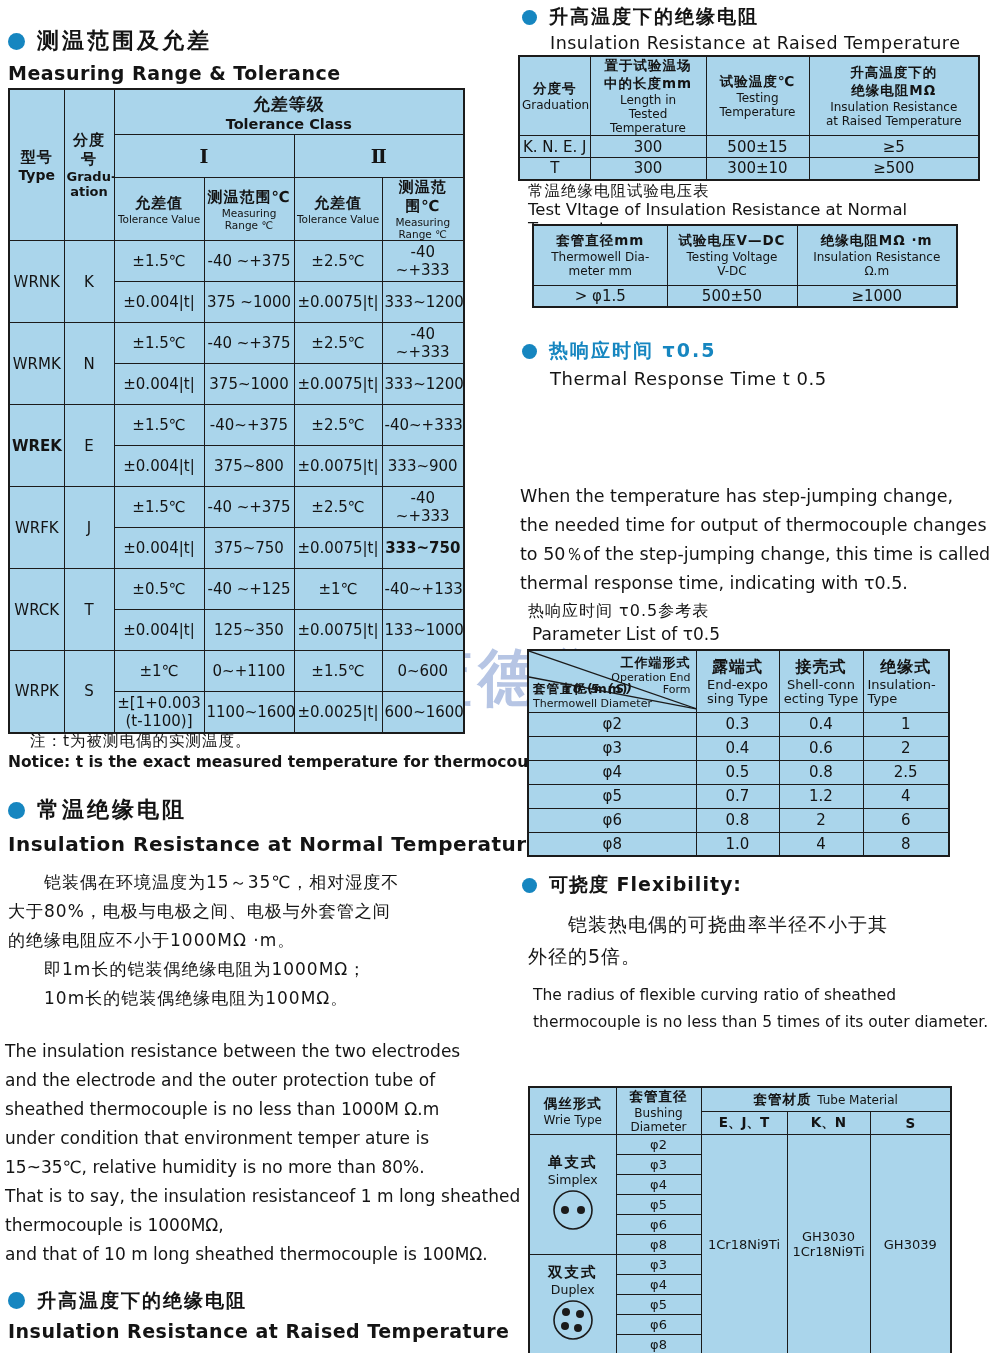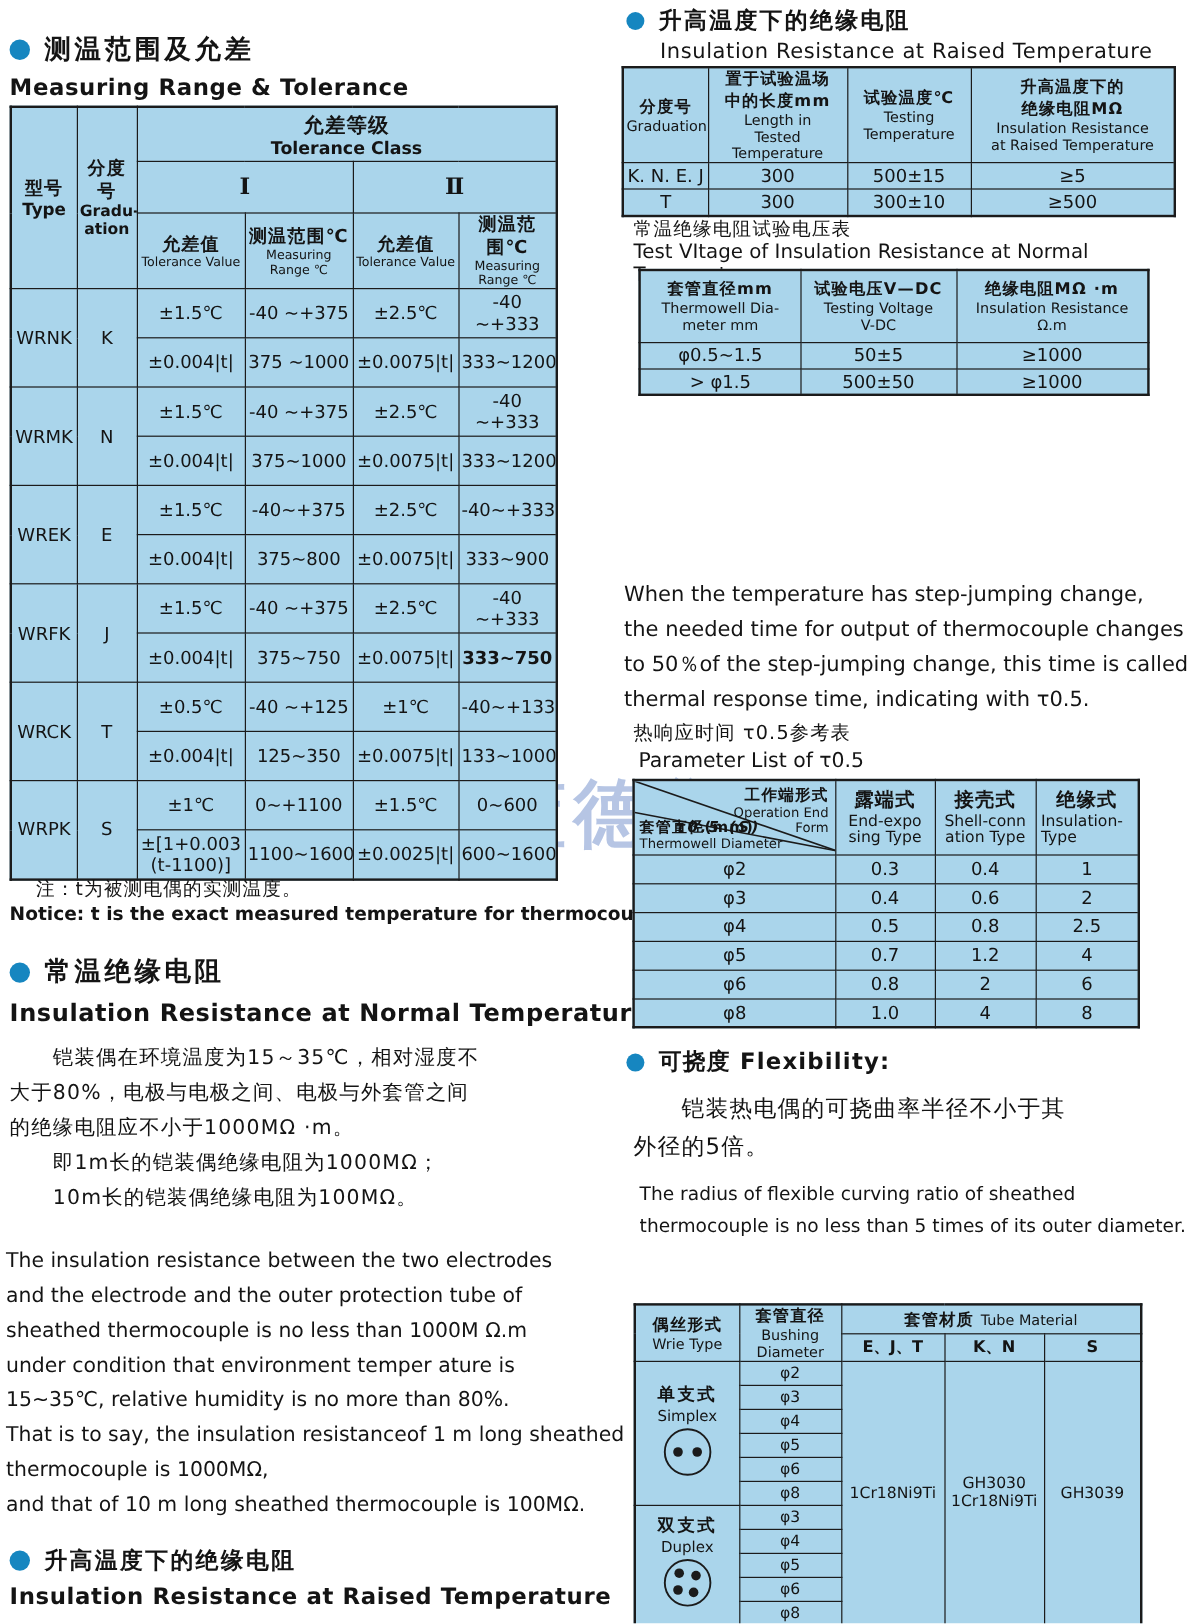--- a/index.html
+++ b/index.html
@@ -137,21 +137,21 @@
           <td style="white-space: pre-line;">±2.5℃</td>
           <td style="white-space: pre-line;">-40 ~+333</td>
         </tr>
         <tr style="height: 41px;">
           <td style="white-space: pre-line;">±0.004|t|</td>
           <td style="white-space: pre-line;">375~1000</td>
           <td style="white-space: pre-line;">±0.0075|t|</td>
           <td style="white-space: pre-line;">333~1200</td>
         </tr>
         <tr style="height: 41px;">
-          <td rowspan="2" style="white-space: pre-line;">WREK</td>
+          <td rowspan="2" style="white-space: pre-line; font-weight: bold;">WREK</td>
           <td rowspan="2" style="white-space: pre-line;">E</td>
           <td style="white-space: pre-line;">±1.5℃</td>
           <td style="white-space: pre-line;">-40~+375</td>
           <td style="white-space: pre-line;">±2.5℃</td>
           <td style="white-space: pre-line;">-40~+333</td>
         </tr>
         <tr style="height: 41px;">
           <td style="white-space: pre-line;">±0.004|t|</td>
           <td style="white-space: pre-line;">375~800</td>
           <td style="white-space: pre-line;">±0.0075|t|</td>
@@ -308,32 +308,31 @@
           </th>
           <th>
             <div class="th-cn" style="white-space: pre-line;">绝缘电阻MΩ ·m</div>
             <div class="th-en" style="white-space: pre-line;">Insulation Resistance
 Ω.m</div>
           </th>
         </tr>
       </thead>
     <tbody id="t2-body">
         <tr style="height: 22px;">
-          <td style="white-space: pre-line;">φ0.5~1.5</td>
-          <td style="white-space: pre-line;">50±5</td>
-          <td style="white-space: pre-line;">≥1000</td>
-        </tr>
-        <tr style="height: 22px;">
           <td style="white-space: pre-line;">&gt; φ1.5</td>
           <td style="white-space: pre-line;">500±50</td>
           <td style="white-space: pre-line;">≥1000</td>
         </tr>
       </tbody>
   </table>
 
+  <div class="abs" style="left:522px;top:338px;">
+    <span class="bullet" style="width:15px;height:15px;"></span><span class="h-cn small blue">热响应时间 τ0.5</span>
+    <div class="h-en plain" style="margin-top:4px;margin-left:28px;font-size:18px;">Thermal Response Time t 0.5</div>
+  </div>
 
   <div class="abs para" style="left:520px;top:482px;width:480px;font-size:17.5px;line-height:29px;">When the temperature has step-jumping change,
  the needed time for output of thermocouple changes
 to 50％of the step-jumping change, this time is called
 thermal response time, indicating with  τ0.5.</div>
 
   <div class="abs caption-cn" style="left:528px;top:601px;font-size:16px;">热响应时间 τ0.5参考表</div>
   <div class="abs caption-en" style="left:532px;top:624px;font-size:17px;">Parameter List of τ0.5</div>
 
   <table id="t3" class="abs" style="left:527px;top:649px;width:421px;">
@@ -362,21 +361,21 @@
           </div>
         </th>
         <th>
           <div class="th-cn" style="font-size:16px;">露端式</div>
           <div class="th-en" style="font-size:13px;">End-expo
 sing Type</div>
         </th>
         <th>
           <div class="th-cn" style="font-size:16px;">接壳式</div>
           <div class="th-en" style="font-size:13px;">Shell-conn
-ation Type</div>
+ecting Type</div>
         </th>
         <th>
           <div class="th-cn" style="font-size:16px;">绝缘式</div>
           <div class="th-en" style="font-size:13px;text-align:left;padding-left:2px;">Insulation-
 Type</div>
         </th>
       </tr>
     </thead>
     <tbody id="t3-body">
         <tr style="height: 24px;">

